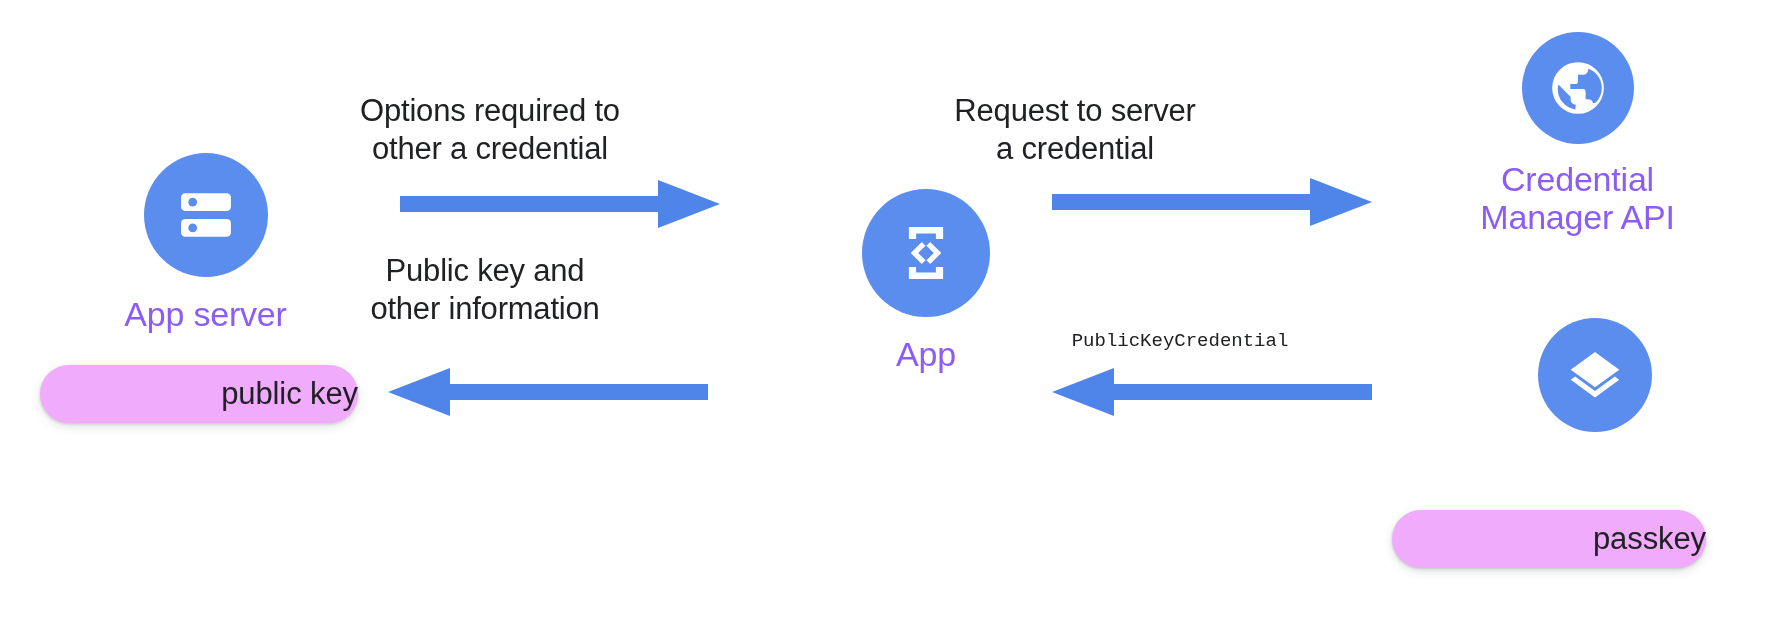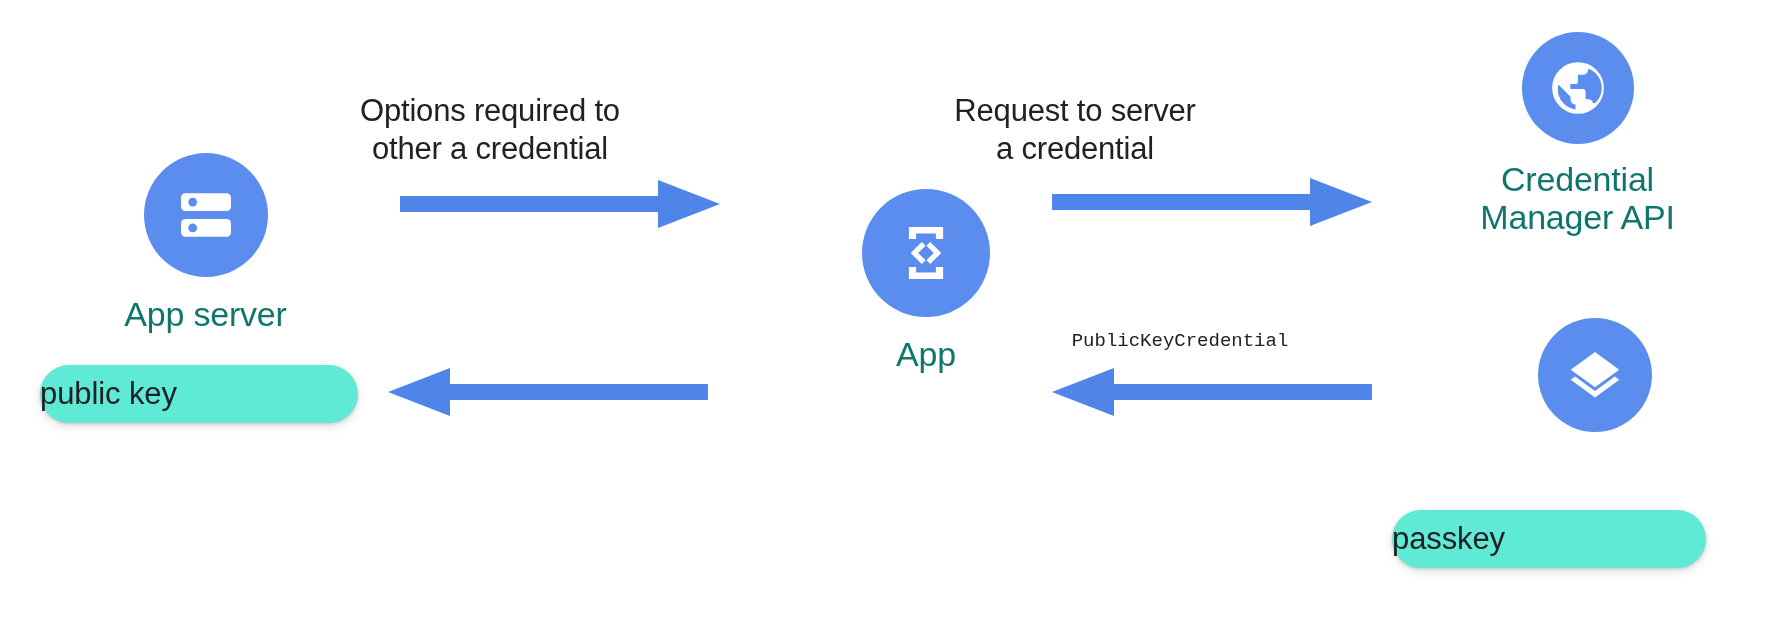--- a/index.html
+++ b/index.html
@@ -29,35 +29,35 @@
 
   .circle-icon {
     border-radius: 50%;
     display: flex;
     align-items: center;
     justify-content: center;
   }
 
   .node-label {
     text-align: center;
-    color: #0f766e;
+    color: #8b5cf6;
     font-size: 34px;
     line-height: 1.12;
     font-weight: 400;
     letter-spacing: -0.2px;
     white-space: pre-line;
   }
 
   
   .pill {
     position: absolute;
     display: flex;
     align-items: center;
-    justify-content: flex-start;
-    background: #5eead4;
+    justify-content: flex-end;
+    background: #f0abfc;
     border-radius: 999px;
     box-shadow: 0 1px 3px rgba(60,64,67,0.22), 0 4px 10px rgba(60,64,67,0.14);
     color: #202124;
     font-size: 31px;
     letter-spacing: -0.1px;
   }
 
   
   .arrow {
     position: absolute;
@@ -105,20 +105,22 @@
 
   <div class="edge-label" style="left:345px; top:92px; width:290px;">Options required to
 other a credential</div>
   <div class="arrow" style="left:400px; top:172px; width:320px;">
     <svg width="320" height="64" viewBox="0 0 320 64">
       <rect x="0" y="24" width="270" height="16" fill="#4f84e8"></rect>
       <polygon points="258,8 320,32 258,56" fill="#4f84e8"></polygon>
     </svg>
   </div>
 
+  <div class="edge-label" style="left:340px; top:252px; width:290px;">Public key and
+other information</div>
   <div class="arrow" style="left:388px; top:360px; width:320px;">
     <svg width="320" height="64" viewBox="0 0 320 64">
       <rect x="50" y="24" width="270" height="16" fill="#4f84e8"></rect>
       <polygon points="62,8 0,32 62,56" fill="#4f84e8"></polygon>
     </svg>
   </div>
 
   <div class="node" style="left:861px; top:189px; width:130px;">
     <div class="circle-icon" style="width:128px;height:128px;background:#5b8def;">
       <svg width="72" height="72" viewBox="0 0 24 24" aria-hidden="true">

